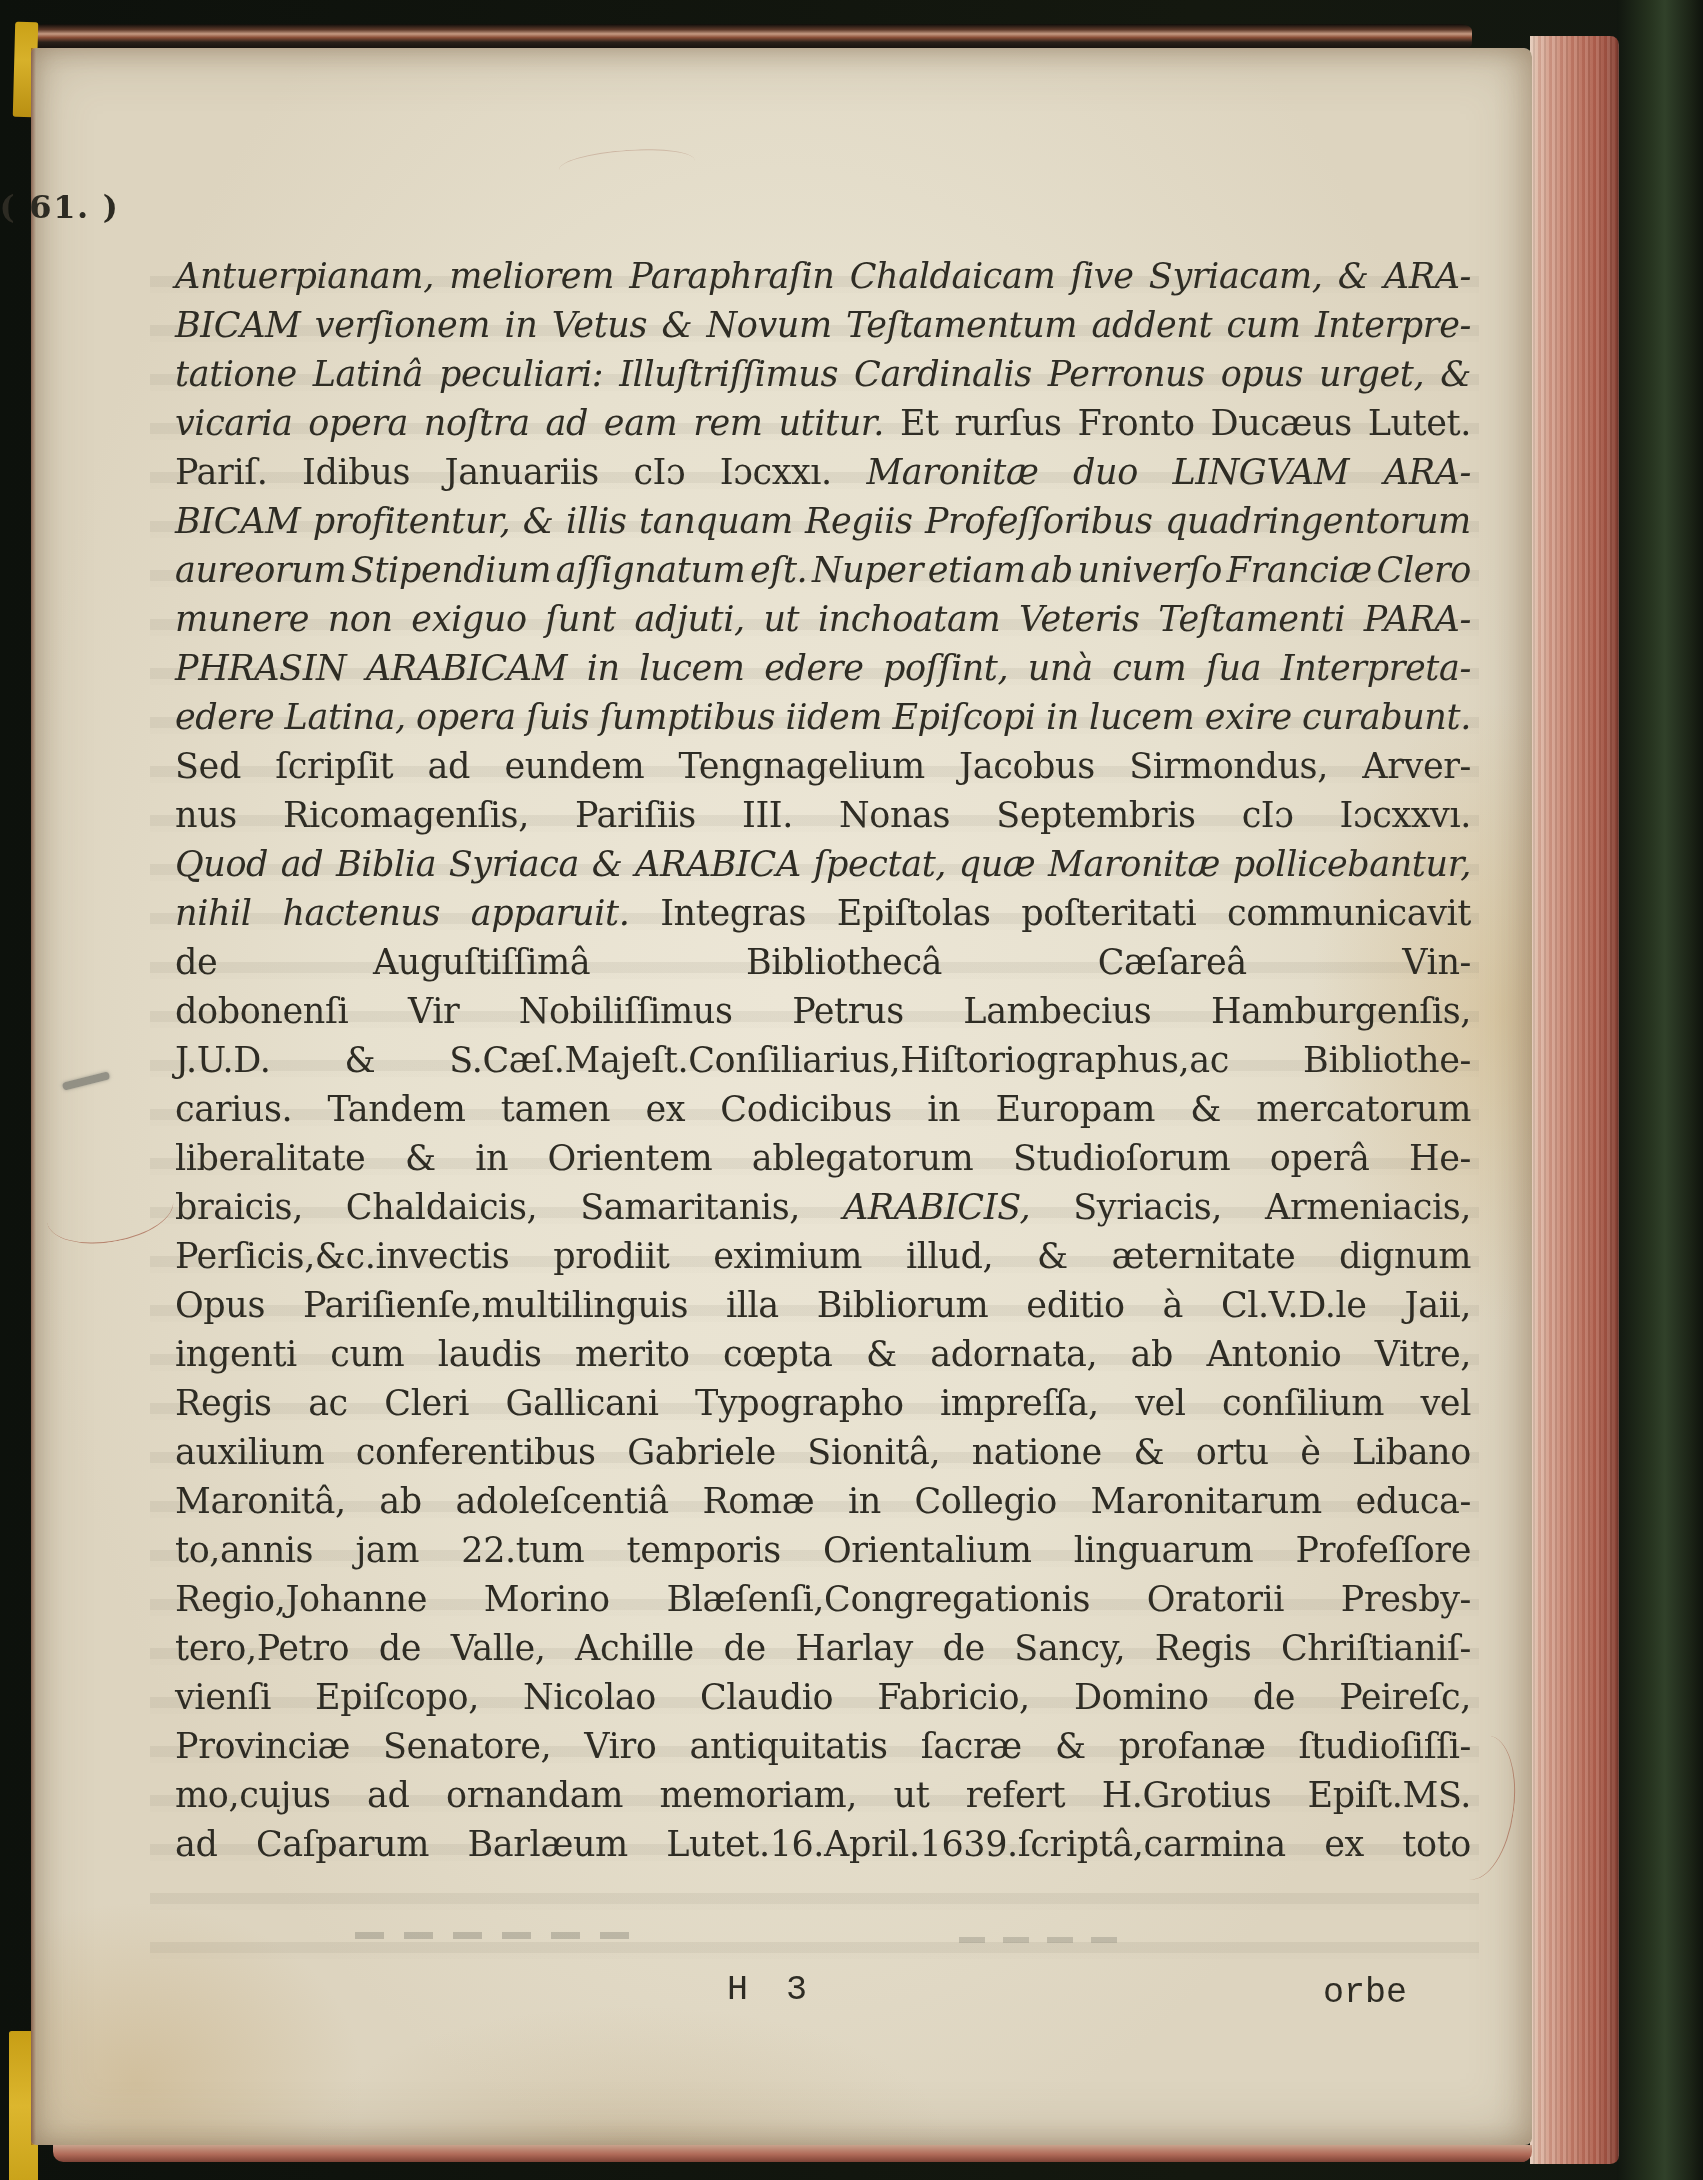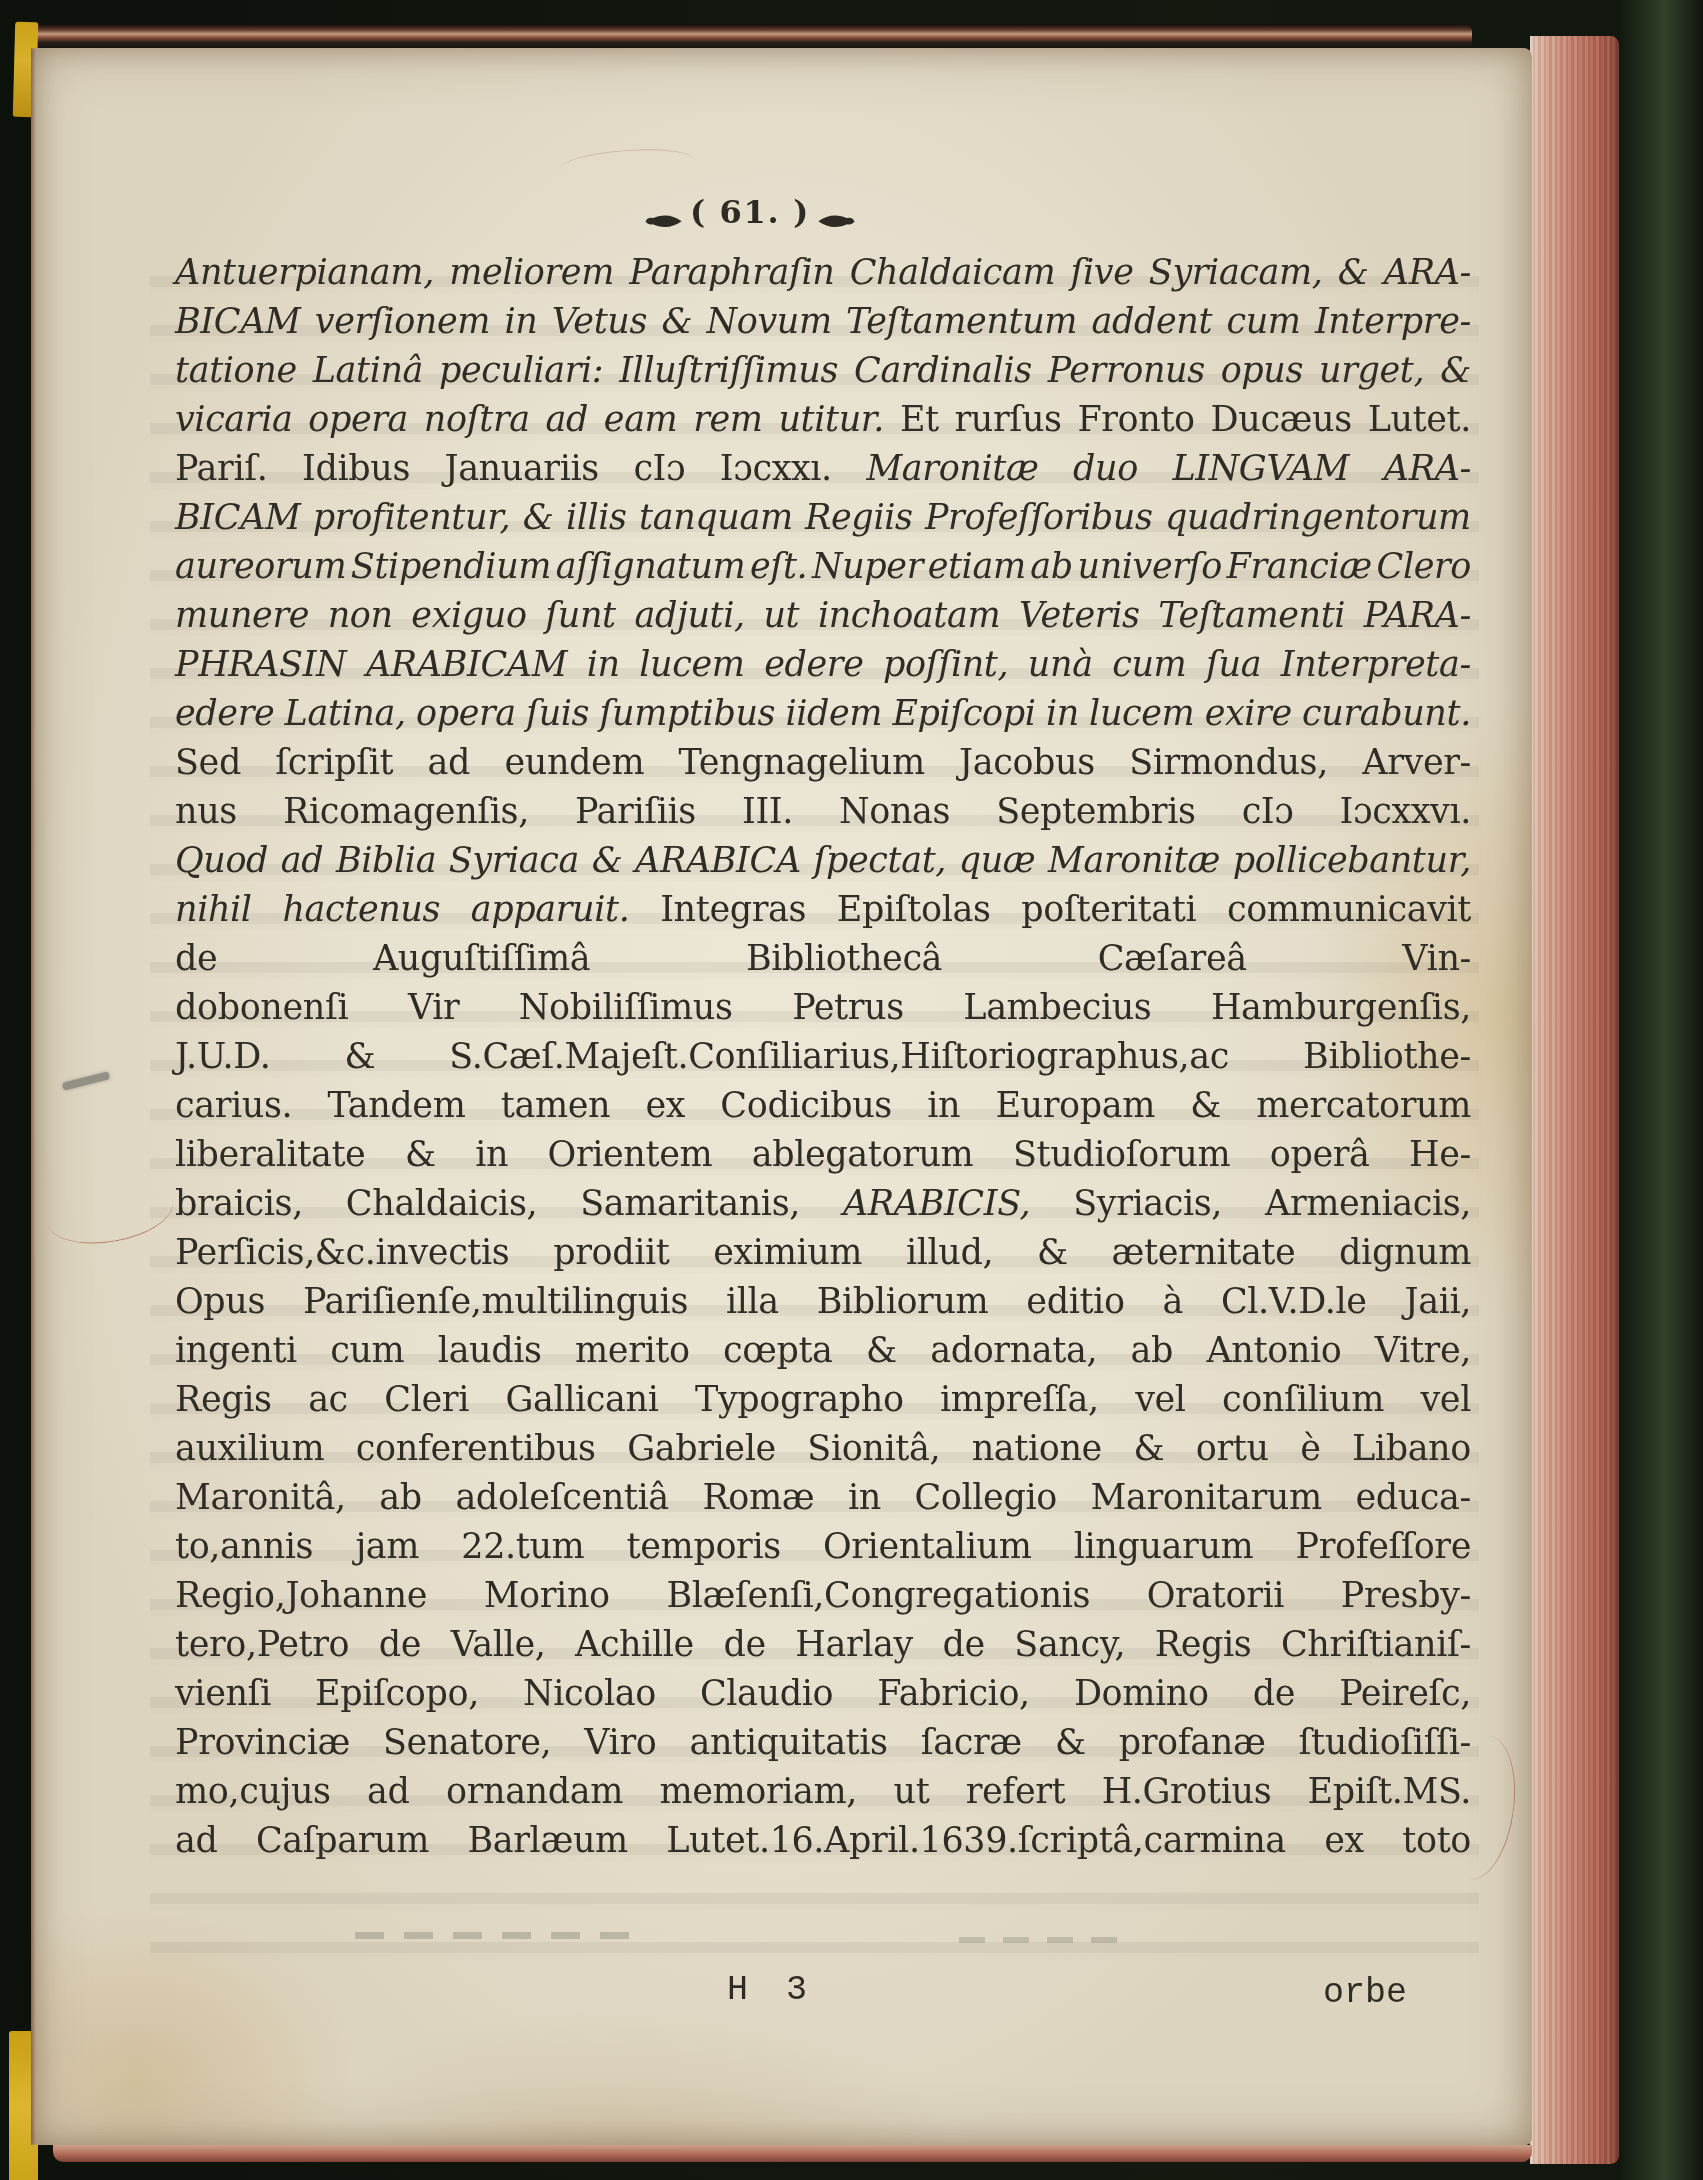--- a/index.html
+++ b/index.html
@@ -55,41 +55,42 @@
       inset -12px 0 25.6px rgba(120,80,50,0.18),
       inset 8.5px 0 22px rgba(90,65,35,0.22);
   }
   .gutter-line{
     position:absolute;left:0;top:0;width:5.1px;height:100%;
     background:linear-gradient(90deg,rgba(108,52,38,0.55),rgba(108,52,38,0.0));
   }
   
   .header{
     position:absolute;top:135px;left:0;width:1501px;height:48px;
-    display:flex;justify-content:center;align-items:flex-end;gap:7px;
+    display:flex;justify-content:center;align-items:flex-start;gap:7px;
     transform:translateX(-31.5px);
     color:#2d2b23;
+    flex-direction:column;
   }
   .pagenum{
     font-size:32px;letter-spacing:1.7px;font-weight:bold;color:#2d2b23;
   }
   .fleuron{display:block;}
   
   .text-block{
     position:absolute;left:144px;top:199px;width:1296px;
     color:#2e2c24;
   }
   .bleed{
     position:absolute;left:119px;top:228px;width:1329px;height:1687px;
     background:repeating-linear-gradient(180deg,
       rgba(112,106,88,0.10) 0 11px, rgba(112,106,88,0.02) 11px 17px, transparent 17px 49px);
     pointer-events:none;
   }
   .line{
-    display:flex;justify-content:space-between;align-items:center;
+    display:flex;justify-content:space-between;align-items:flex-end;
     height:49px;font-size:35px;letter-spacing:-0.4px;white-space:nowrap;overflow:visible;
   }
   .w{flex:0 0 auto;}
   .it{font-style:italic;}
   .ro{font-style:normal;}
   
   .footer-row{
     position:absolute;left:144px;top:1922px;width:1296px;height:51px;
     font-size:35px;color:#2e2c24;font-family:Liberation Mono, monospace;
   }

